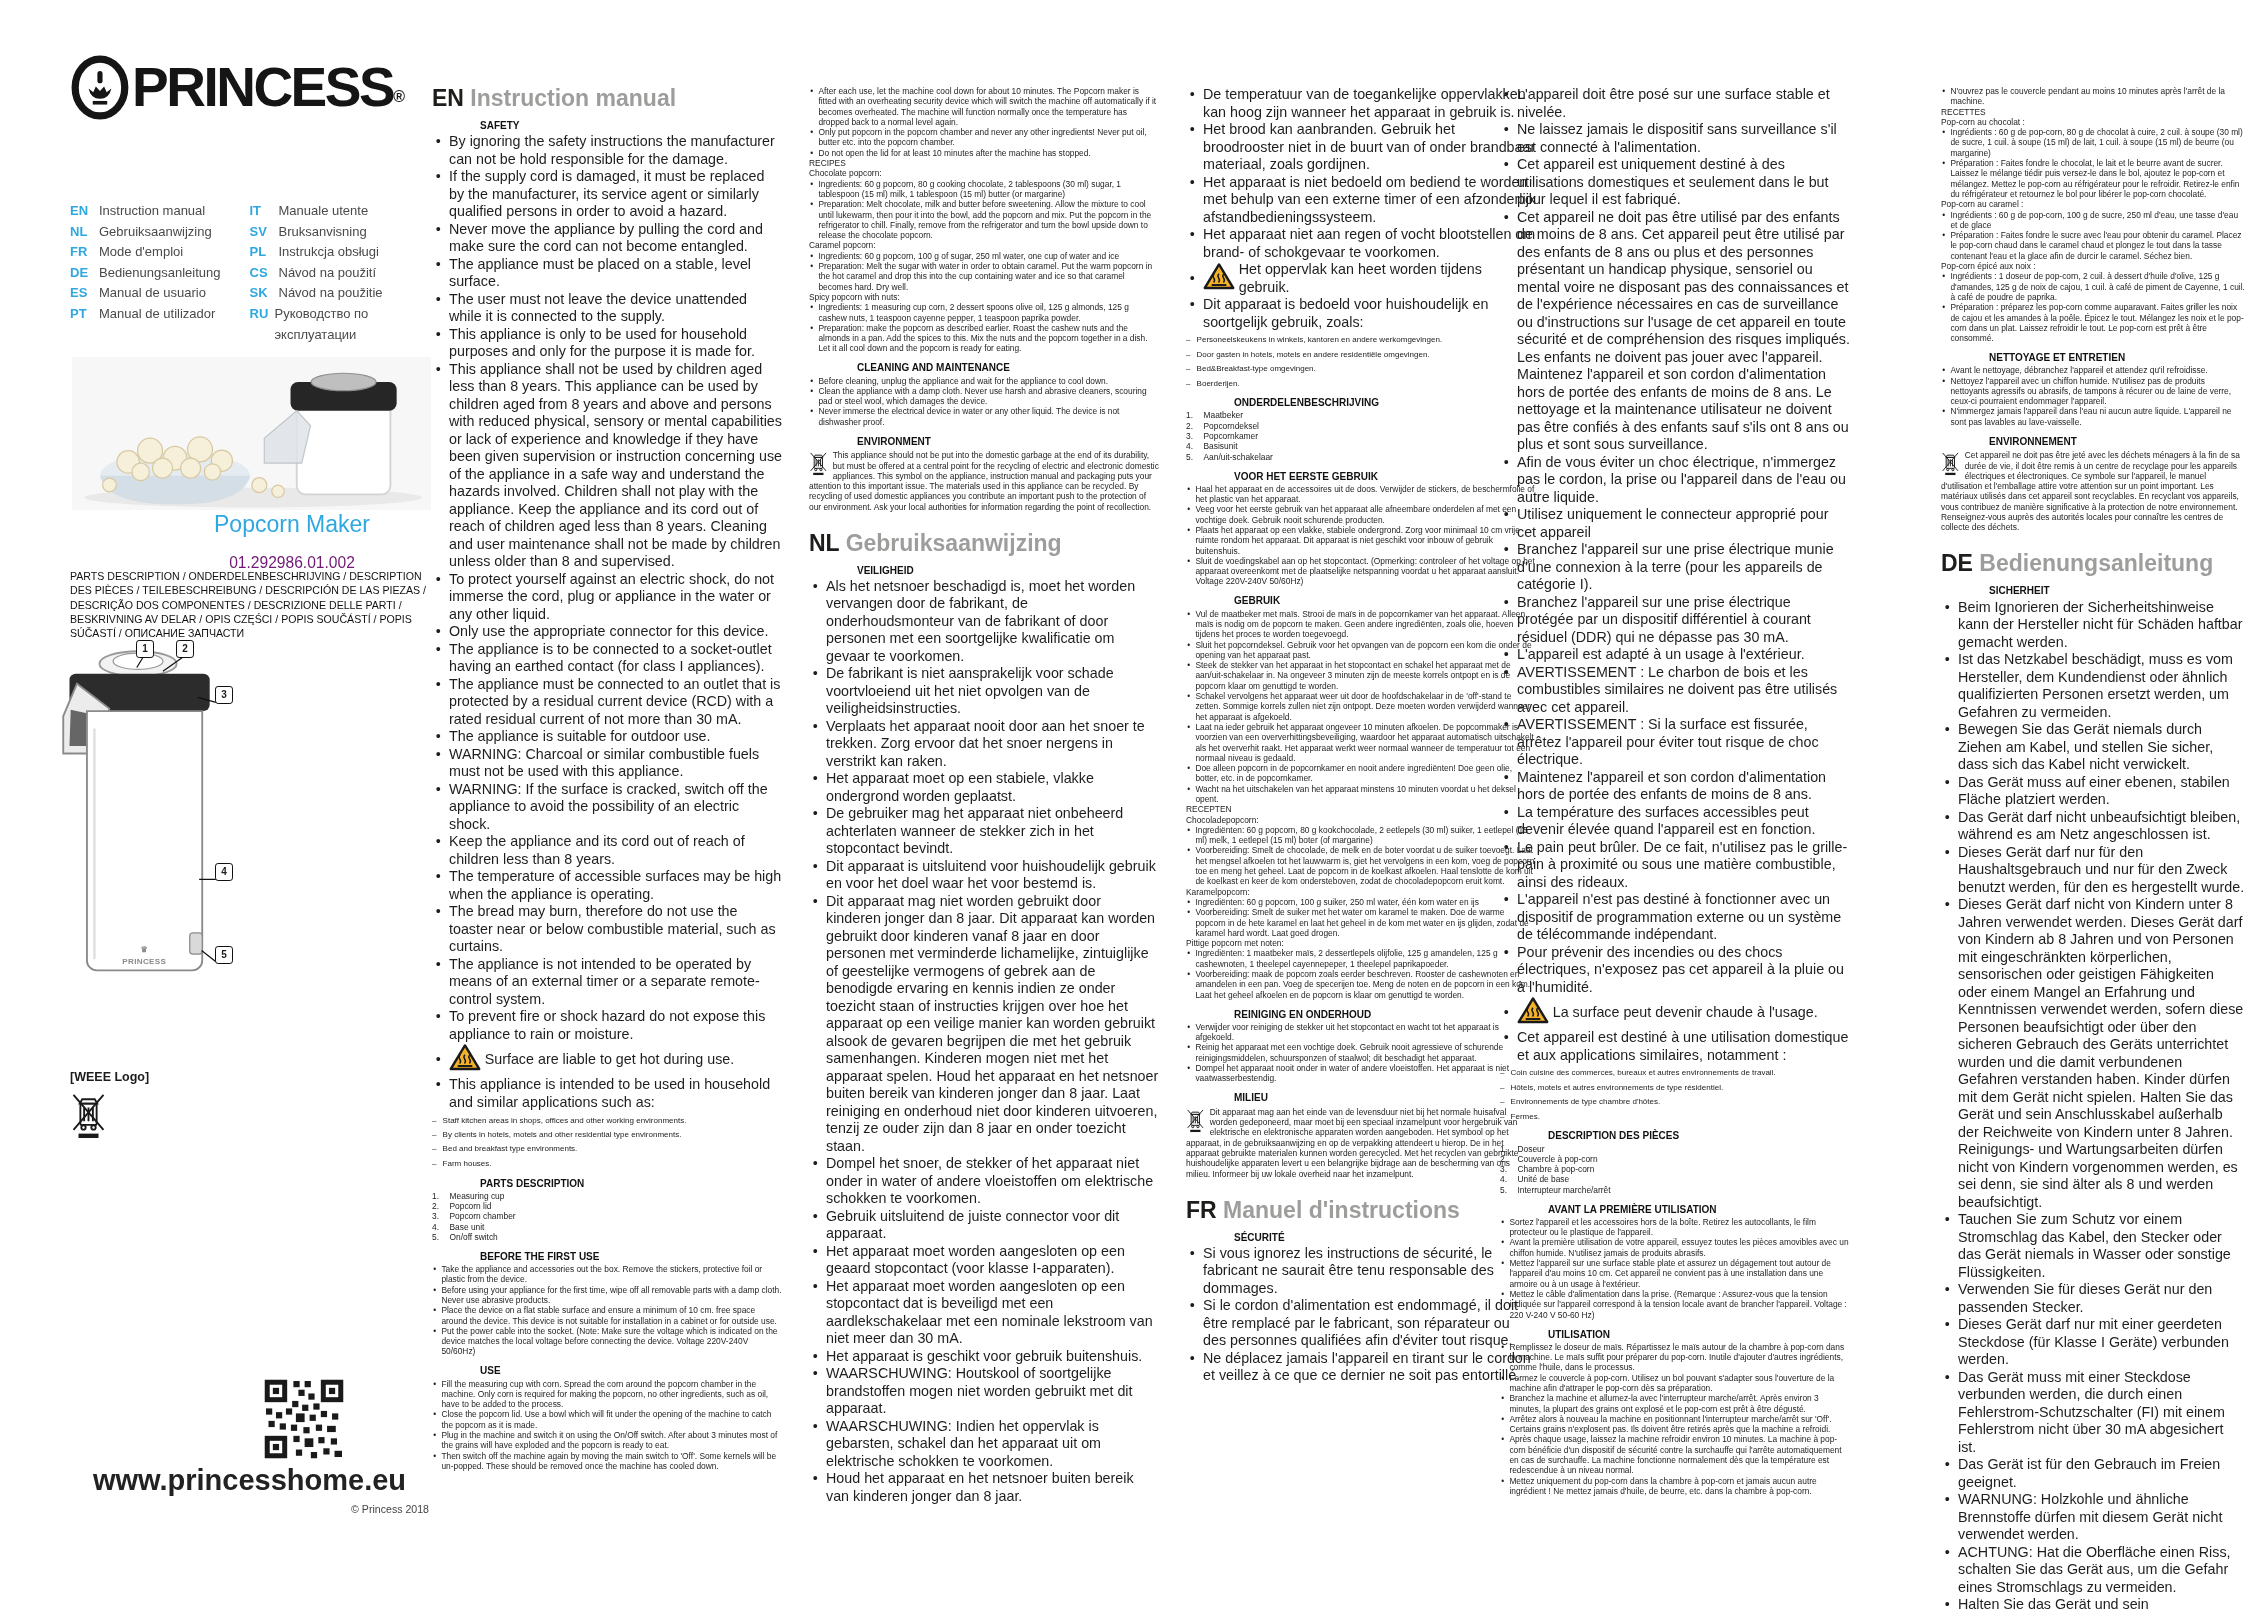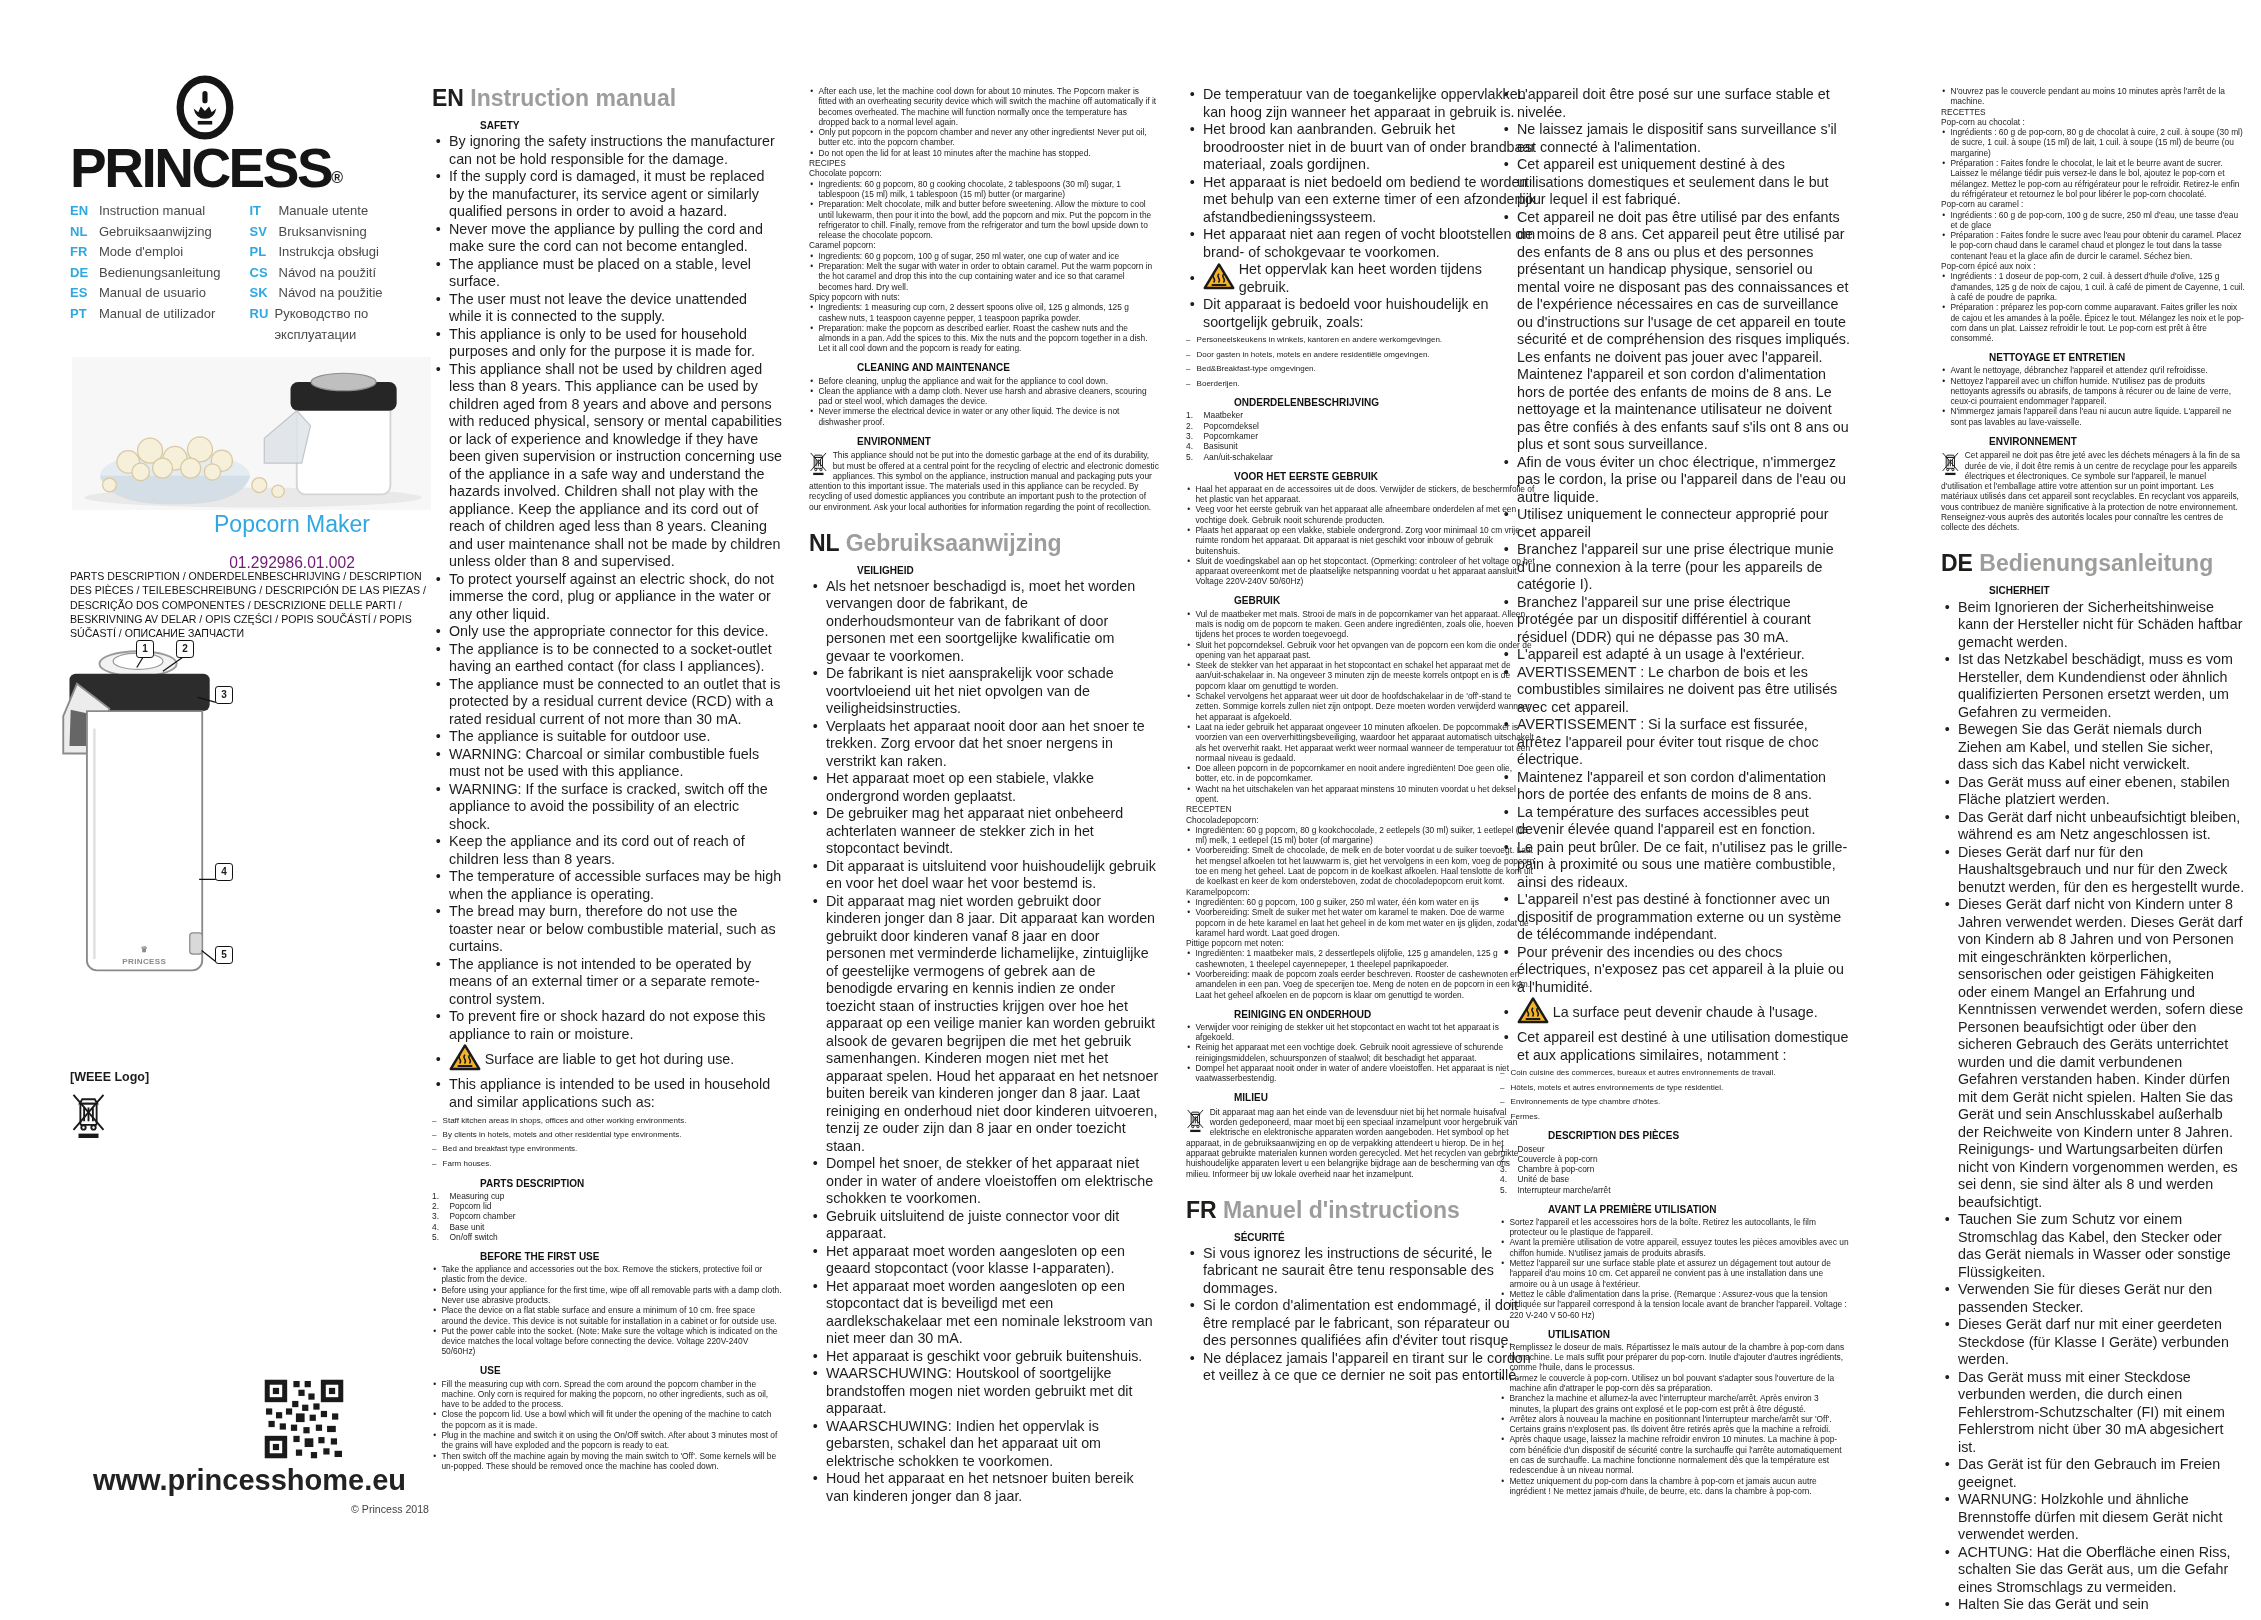--- a/index.html
+++ b/index.html
@@ -1,19 +1,19 @@
 <!DOCTYPE html>
 <html style="font-size:10px"><head>
 <meta charset="utf-8">
 <style>
   html,body{margin:0;padding:0;background:#e9e9e9;}
   .page{position:relative;width:2261px;height:1620px;background:#ffffff;
         font-family:"Liberation Sans",sans-serif;color:#1c1c1c;overflow:hidden;}
   
-  .logo{position:absolute;left:70px;top:74px;display:flex;align-items:center;flex-direction:column;}
+  .logo{position:absolute;left:70px;top:54px;display:flex;align-items:center;}
   .logo svg{width:62px;height:67px;}
   .logo .brand{font-size:55px;font-weight:900;letter-spacing:-2.5px;color:#151515;line-height:1;}
   .logo sup{font-size:16px;font-weight:bold;vertical-align:super;}
   .langs{position:absolute;left:70px;top:201px;width:359px;display:flex;}
   .langcol{width:50%;}
   .lang-row{display:flex;font-size:13px;line-height:20.6px;}
   .lang-code{width:29px;font-weight:bold;color:#2fa8e1;}
   .lang-label{color:#4a4a4a;}
   .photo{position:absolute;left:72px;top:357px;width:359px;height:153px;}
   .pname{position:absolute;left:150px;top:511px;width:284px;text-align:center;

